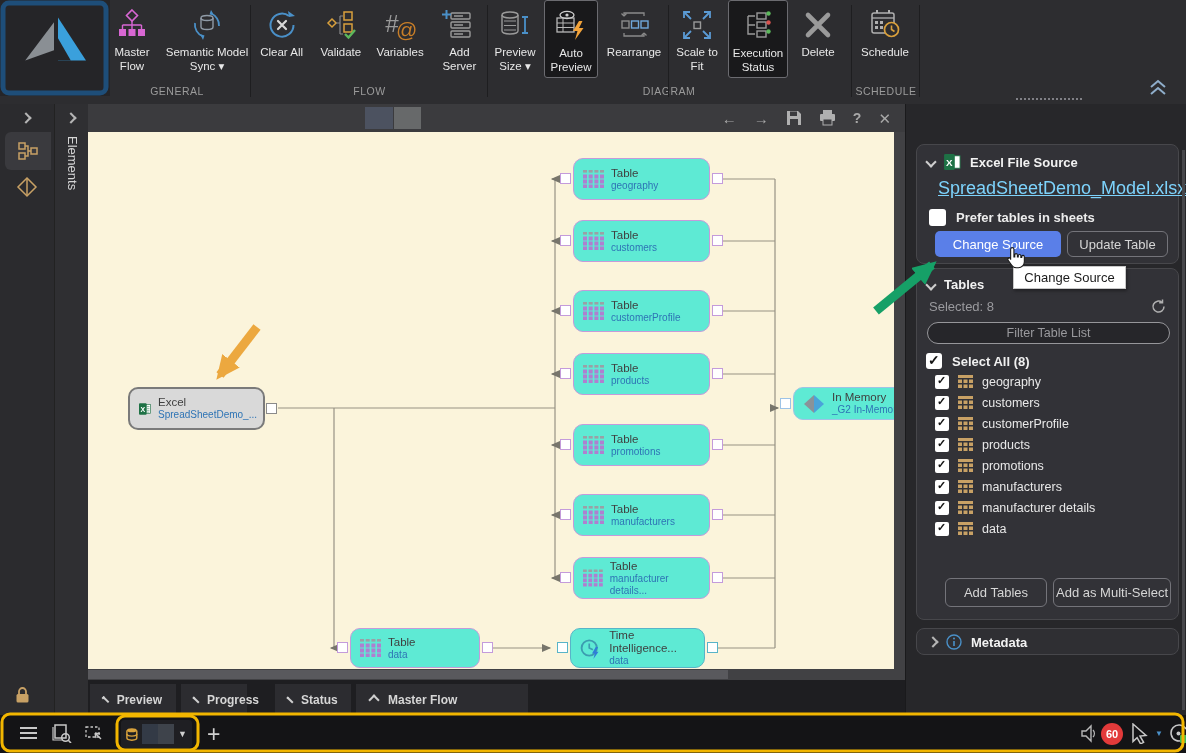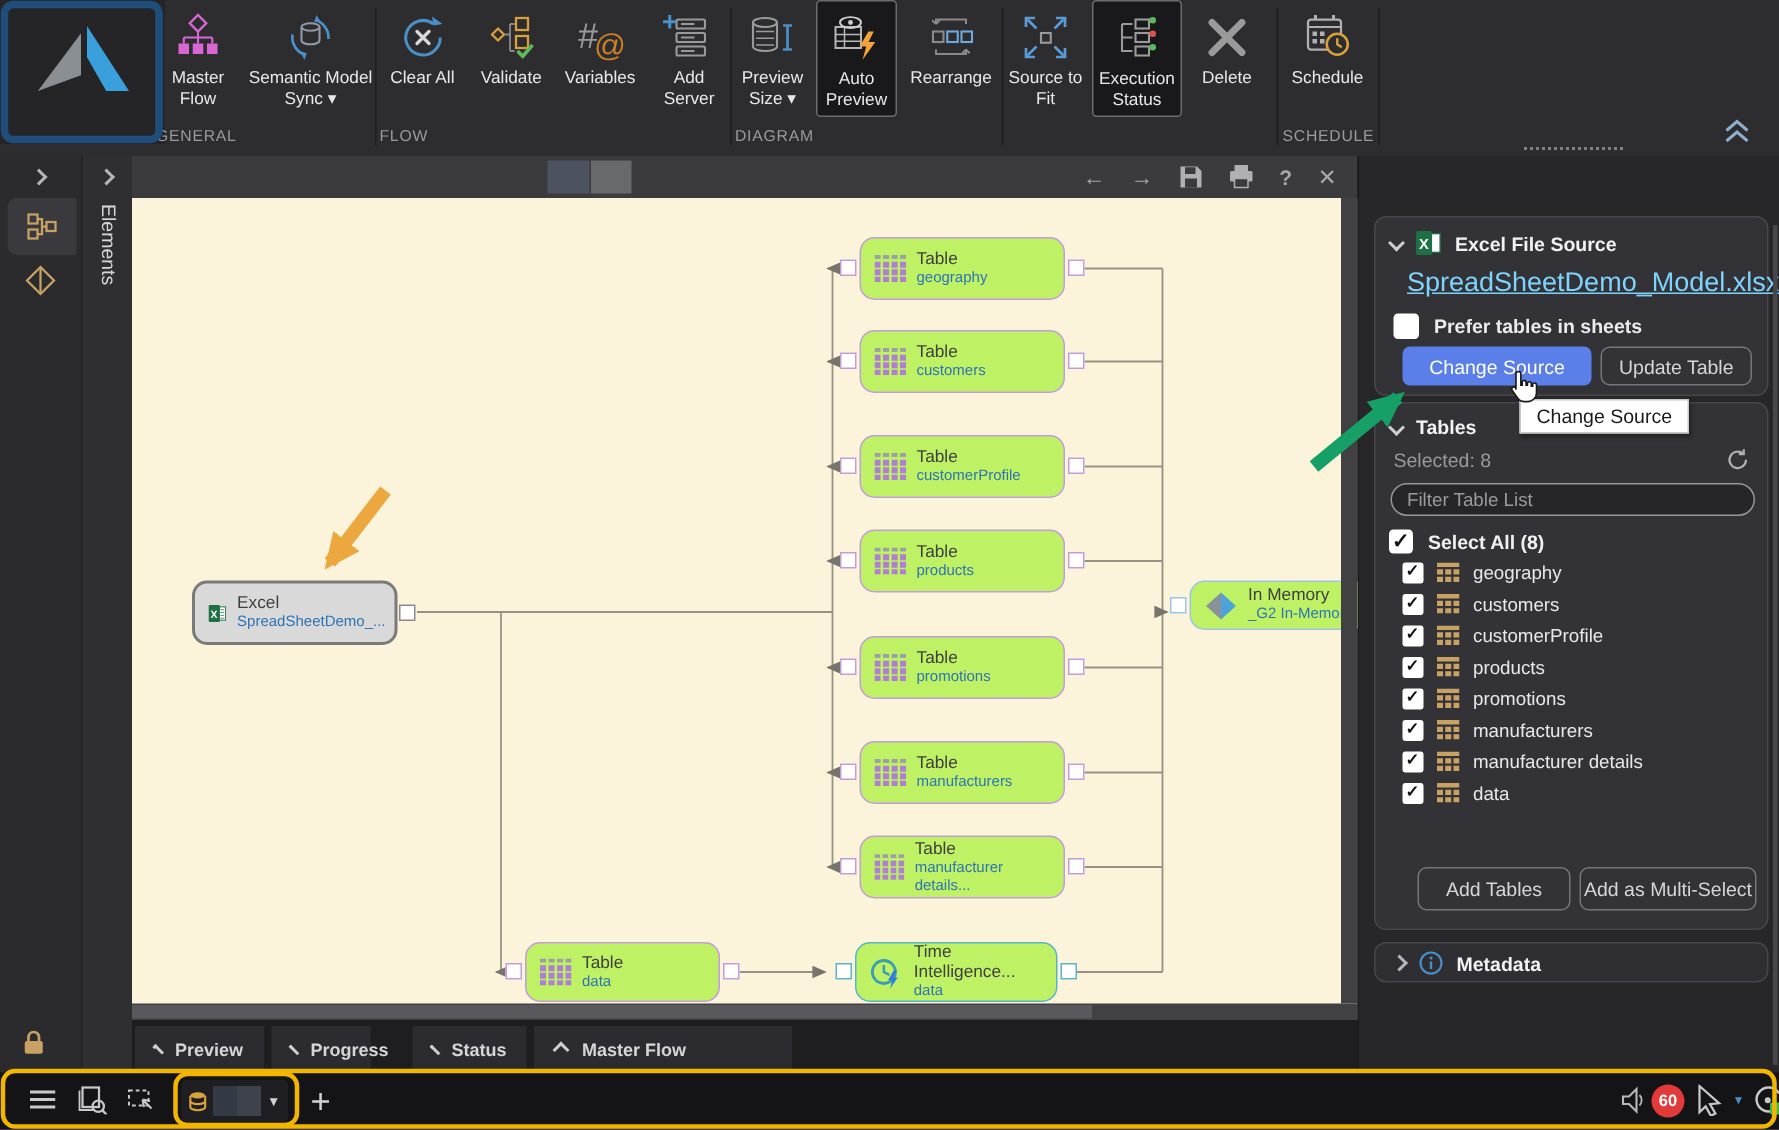--- a/index.html
+++ b/index.html
@@ -5,21 +5,21 @@
   * { margin:0; padding:0; box-sizing:border-box; }
   html,body { background:#101012; }
   #root { position:relative; width:1186px; height:753px; overflow:hidden;
           background:#1b1b1d; font-family:"Liberation Sans", sans-serif; color:#e6e6e6; }
   .abs { position:absolute; }
 
   
   #ribbon { position:absolute; left:0; top:0; width:1186px; height:104px; background:#2d2d30; }
   #logo-box { position:absolute; left:0; top:0; width:110px; height:96px; background:#252528; }
   .rgroup { position:absolute; top:0; height:100px; display:flex; gap:4px; }
-  .rgroup-label { position:absolute; bottom:3px; left:0; right:0; text-align:left;
+  .rgroup-label { position:absolute; bottom:3px; left:0; right:0; text-align:center;
                   font-size:10.5px; color:#9b9b9b; letter-spacing:.5px; }
   .ritem { display:flex; flex-direction:column; align-items:center; padding-top:7px; height:78px; }
   .ritem .ric { height:36px; display:flex; align-items:center; justify-content:center; }
   .ritem .rlabel { font-size:11.5px; color:#e8e8e8; text-align:center; line-height:1.18; margin-top:3px; }
   .ritem.active { background:#19191b; border:1px solid #6b6b70; border-radius:3px; }
   .rsep { position:absolute; top:5px; height:92px; width:1px; background:#1e1e20; }
   #ribbon-collapse { position:absolute; right:18px; top:78px; }
 
   
   #side1 { position:absolute; left:0; top:104px; width:54px; height:611px; background:#2b2b2e; }
@@ -29,21 +29,21 @@
   .chev-u { display:inline-block; width:8px; height:8px; border-top:2px solid #cfcfcf; border-right:2px solid #cfcfcf; transform:rotate(-45deg); }
   #elements-label { writing-mode:vertical-lr; font-size:13px; color:#d6d6d6; }
   #flow-tab { position:absolute; left:5px; top:28px; width:46px; height:38px; background:#3a3a3e;
               border-radius:6px 0 0 6px; display:flex; align-items:center; justify-content:center; }
 
   
   #canvas-titlebar { position:absolute; left:88px; top:104px; width:817px; height:28px; background:#3b3b3e;
                      display:flex; align-items:center; justify-content:flex-end; gap:17px; padding-right:14px; }
   #canvas { position:absolute; left:88px; top:132px; width:817px; height:548px; background:#fbf4db; overflow:hidden; }
   .tbtn { color:#a8a8a8; font-size:15px; line-height:1; }
-  .node { position:absolute; background:#bef264; border:1.6px solid #c49bdb; border-radius:10px;
+  .node { position:absolute; background:#5eead4; border:1.6px solid #c49bdb; border-radius:10px;
           display:flex; align-items:center; gap:7px; padding:0 6px 0 9px; z-index:2; }
   .node .nt { font-size:11.5px; color:#3f3f3f; line-height:1.15; }
   .node .ns { font-size:10px; color:#2e74b5; line-height:1.15; }
   .node.excel { background:#d9d9d9; border:2px solid #7a7a7a; }
   .node.memory { border-color:#9dc3e6; }
   .node.time { border-color:#58b4c8; }
   .port { position:absolute; width:11px; height:11px; background:#fff; border:1.5px solid #c49bdb; z-index:3; top:50%; margin-top:-6px; }
   .port.in  { left:-14px; }
   .port.out { right:-14px; }
   .port.gray { border-color:#8a8a8a; }
@@ -73,21 +73,21 @@
   #props-header { position:absolute; left:0; top:0; width:281px; height:34px; display:flex; align-items:center;
                   padding:0 16px 0 24px; font-size:13px; font-weight:bold; color:#f0f0f0; }
   .card { position:absolute; left:10px; width:263px; background:#323237; border:1px solid #47474b; border-radius:8px; }
   .card-head { display:flex; align-items:center; gap:9px; font-size:13px; font-weight:bold; color:#f2f2f2; }
   .cb { width:17px; height:17px; background:#fff; border-radius:3px; position:relative; flex:none; }
   .cb.checked::after { content:"✓"; position:absolute; left:2px; top:-1px; color:#141414; font-size:14px; font-weight:bold; }
   .cb.small { width:14px; height:14px; border-radius:2px; }
   .cb.small::after { font-size:11px; left:2px; top:-1px; }
   .tlist-row { display:flex; align-items:center; gap:9px; height:21px; padding-left:18px; font-size:12.5px; color:#e8e8e8; }
   #filter-input { width:243px; height:22px; background:#26262a; border:1px solid #96969a; border-radius:11px;
-                  color:#ddd; font-size:12.5px; padding:0 10px; outline:none; font-family:"Liberation Sans",sans-serif; }
+                  color:#ddd; font-size:12.5px; padding:0 10px; outline:none; font-family:"Liberation Sans",sans-serif;text-align:center; }
   #filter-input::placeholder { color:#9a9a9e; }
   .btn-outline { background:transparent; border:1px solid #74747a; border-radius:6px; color:#d6d6d6;
                  font-size:13px; font-family:"Liberation Sans",sans-serif; }
   .btn-primary { background:#5a7fe8; border:none; border-radius:5px; color:#fff; font-size:13px;
                  font-family:"Liberation Sans",sans-serif; }
   #props-scroll { position:absolute; left:276px; top:46px; width:3px; height:560px; background:#47474b; }
 
   
   #tooltip { position:absolute; left:1013px; top:266px; width:113px; height:23px; background:#fff;
              border:1px solid #c8c8c8; color:#1a1a1a; font-size:13px; display:flex; align-items:center;
@@ -230,21 +230,21 @@
       <div class="ritem" style="width:54px">
         <div class="ric">
           <svg width="34" height="34" viewBox="0 0 34 34">
               <g stroke="#5b9bd5" fill="none" stroke-width="1.8">
                 <path d="M4 10V4h6M24 4h6v6M30 24v6h-6M10 30H4v-6"></path>
                 <path d="M5 5l6 6M29 5l-6 6M29 29l-6-6M5 29l6-6"></path>
               </g>
               <rect x="14" y="14" width="6.5" height="6.5" stroke="#9a9a9a" fill="none" stroke-width="1.4"></rect>
             </svg>
         </div>
-        <div class="rlabel">Source to Fit</div>
+        <div class="rlabel">Scale to Fit</div>
       </div>
       <div class="ritem active" style="width:60px">
         <div class="ric">
           <svg width="34" height="34" viewBox="0 0 34 34">
               <g stroke="#9a9a9a" fill="none" stroke-width="1.4">
                 <path d="M7 7h7M7 7v18h7M7 16h7"></path>
                 <rect x="16" y="4" width="9" height="6"></rect>
                 <rect x="16" y="13" width="9" height="6"></rect>
                 <rect x="16" y="22" width="9" height="6"></rect>
               </g>

